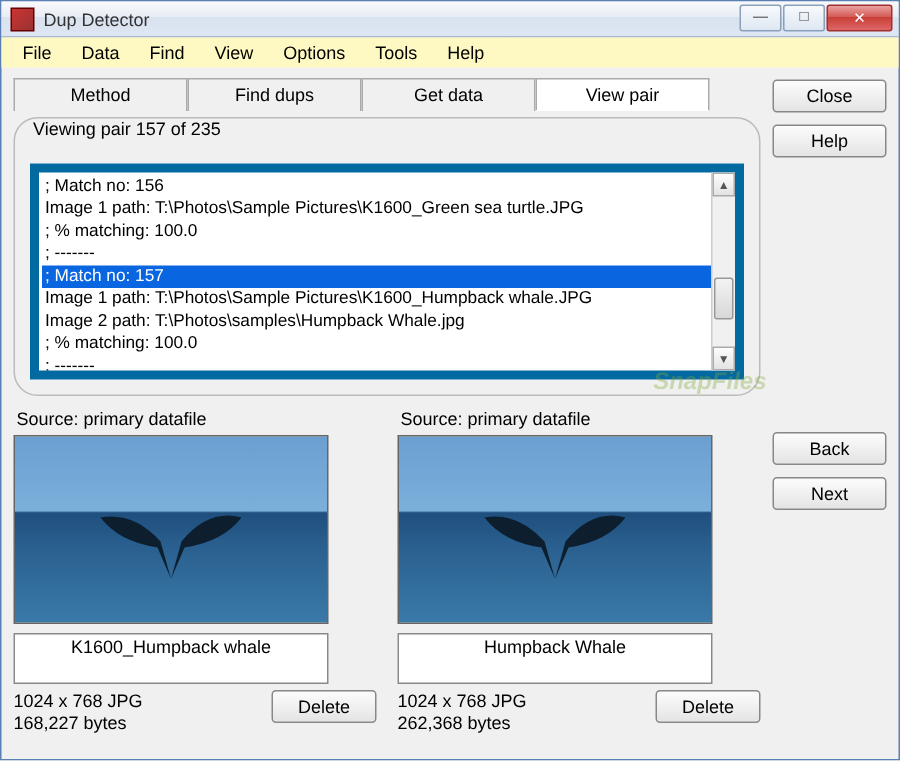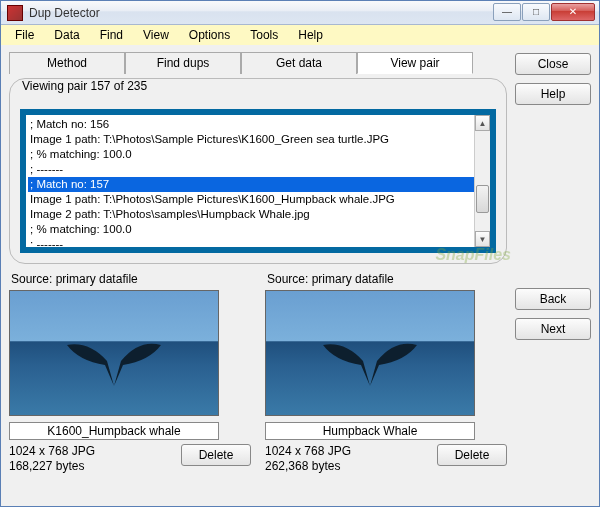--- a/index.html
+++ b/index.html
@@ -148,21 +148,21 @@
   overflow: hidden;
 }
 .tail {
   position:absolute; left:50%; top:38%;
   transform: translate(-50%,-10%);
 }
 .tail svg { display:block; }
 .filename-box {
   border: 1px solid #888;
   background: #fff;
-  height: 18px;
+  height: 34px;
   margin-top: 6px;
   text-align: center;
   padding: 1px 2px;
   width: 210px;
   white-space: nowrap; overflow:hidden;
 }
 .meta-row {
   display:flex; align-items:flex-start; margin-top:4px;
   gap:6px;
 }

